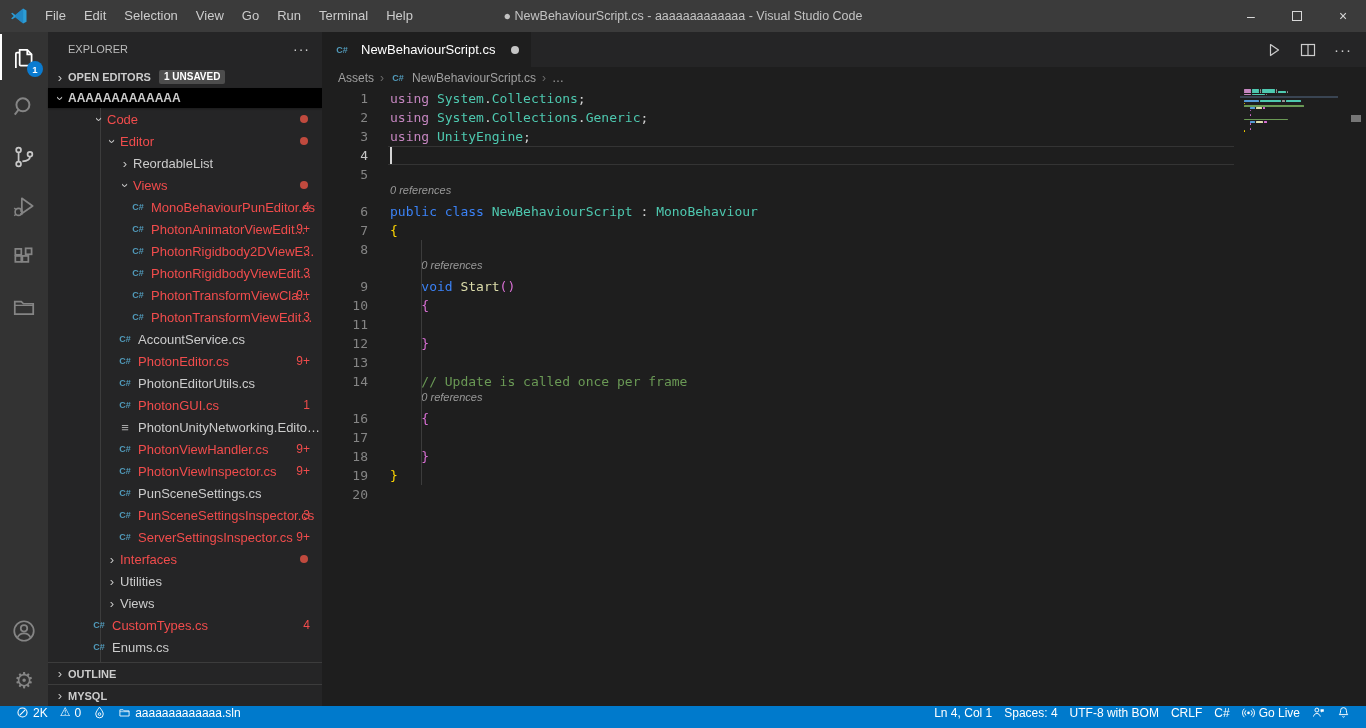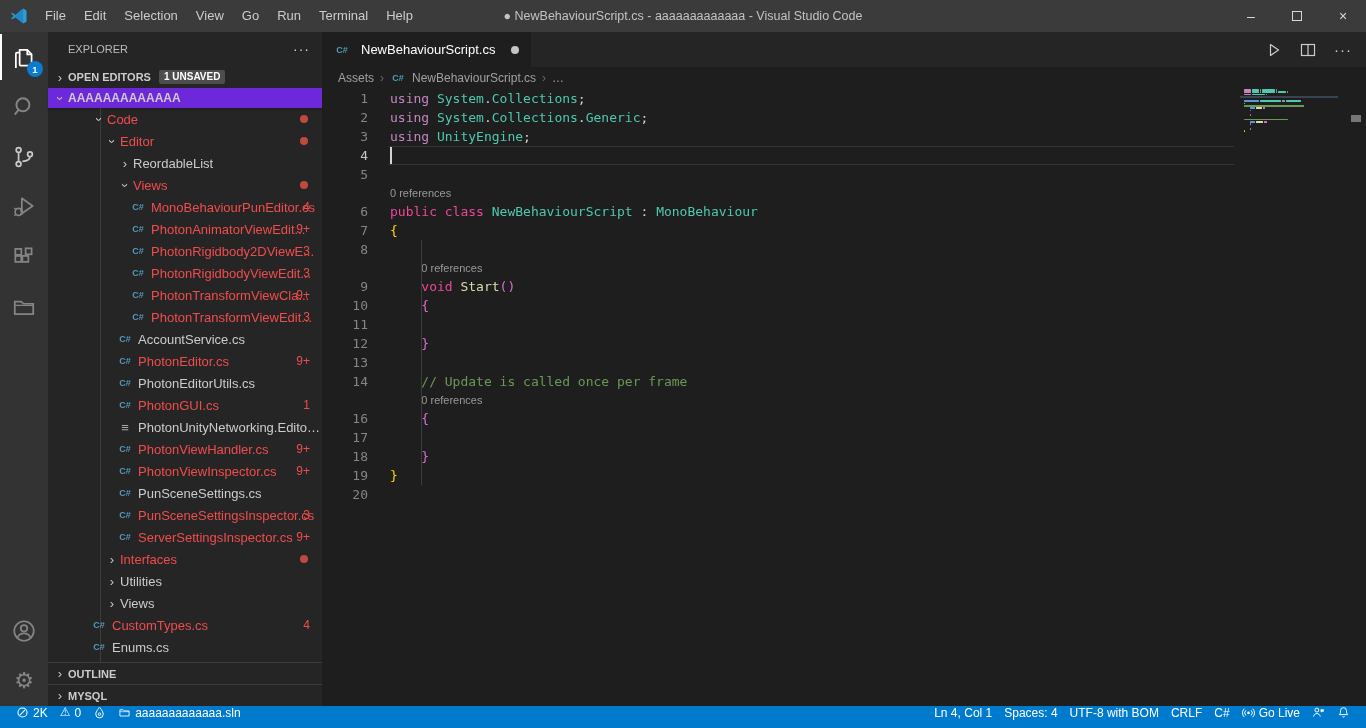--- a/index.html
+++ b/index.html
@@ -34,21 +34,21 @@
   .gear-glyph{font-size:22px;line-height:1;}
 
   
   .sidebar{width:274px;background:#252526;flex:0 0 274px;display:flex;flex-direction:column;color:#cccccc;min-height:0;}
   .sb-header{height:34px;display:flex;align-items:center;padding:0 12px 0 20px;font-size:11px;color:#bbbbbb;flex:0 0 34px;}
   .sb-header .dots{margin-left:auto;color:#cccccc;font-size:14px;letter-spacing:1px;}
   .sb-row{display:flex;align-items:center;font-size:11px;font-weight:bold;color:#cccccc;}
   .sb-openeditors{height:22px;padding-left:4px;flex:0 0 22px;}
   .unsaved-badge{margin-left:8px;background:#4d4d4d;color:#ffffff;font-size:10px;font-weight:bold;
     padding:1px 5px 2px;border-radius:2px;}
-  .sb-root{height:20px;padding-left:4px;background:#6d28d9;font-size:12px;flex:0 0 20px;box-shadow:0 1px 2px rgba(0,0,0,.3);}
+  .sb-root{height:20px;padding-left:4px;background:#000000;font-size:12px;flex:0 0 20px;box-shadow:0 1px 2px rgba(0,0,0,.3);}
   .chev{display:inline-block;width:16px;text-align:center;color:#c5c5c5;font-weight:normal;font-size:13px;
     transform-origin:50% 50%;flex:0 0 16px;}
   .chev.down{transform:rotate(90deg);}
   .tree{flex:1;overflow:hidden;position:relative;}
   .tree-guide{position:absolute;left:52px;top:0;bottom:0;width:1px;background:#3c3c3c;}
   .trow{height:22px;display:flex;align-items:center;font-size:13px;color:#cccccc;position:relative;white-space:nowrap;}
   .trow .tl{overflow:hidden;text-overflow:ellipsis;}
   .trow.red .tl{color:#f14c4c;}
   .trow.red .tbadge{color:#f14c4c;}
   .tbadge{position:absolute;right:12px;font-size:12px;}
@@ -66,30 +66,30 @@
   .tab-dot{width:8px;height:8px;border-radius:50%;background:#c5c5c5;margin-left:10px;}
   .tab-actions{margin-left:auto;display:flex;align-items:center;gap:18px;padding-right:14px;color:#cccccc;}
   .tab-actions svg{width:16px;height:16px;}
   .dots3{font-size:15px;letter-spacing:1px;color:#cccccc;}
   .breadcrumbs{height:22px;display:flex;align-items:center;padding-left:16px;font-size:12px;color:#a0a0a0;gap:6px;flex:0 0 22px;}
   .bc-sep{color:#6a6a6a;}
   .breadcrumbs .csicon{margin-right:0;}
 
   .codearea{flex:1;position:relative;font-family:"DejaVu Sans Mono",monospace;font-size:13px;overflow:hidden;}
   .crow{height:19px;display:flex;align-items:center;position:relative;}
-  .lensrow{height:18px;display:flex;align-items:center;}
+  .lensrow{height:18px;display:flex;align-items:flex-start;font-style:italic;}
   .lens{color:#999999;font-size:11px;font-family:"Liberation Sans",sans-serif;}
   .gutter{width:46px;flex:0 0 46px;text-align:right;color:#858585;font-size:13px;}
   .crow.active .gutter{color:#c6c6c6;}
   .ltext{margin-left:22px;white-space:pre;}
   .crow.active::before{content:"";position:absolute;left:66px;right:132px;top:0;bottom:0;
     border-top:1px solid #343434;border-bottom:1px solid #343434;}
   .cursor{position:absolute;left:68px;top:1px;width:1.5px;height:17px;background:#d4d4d4;}
   .indent-guide{position:absolute;width:1px;background:#3c3c3c;}
-  .sg-u{color:#c586c0;} .sg-k{color:#ec4899;} .sg-t{color:#4ec9b0;} .sg-f{color:#dcdcaa;}
+  .sg-u{color:#c586c0;} .sg-k{color:#3b82f6;} .sg-t{color:#4ec9b0;} .sg-f{color:#dcdcaa;}
   .sg-c{color:#6a9955;} .sg-p{color:#d4d4d4;} .sg-y{color:#ffd700;} .sg-m{color:#da70d6;}
 
   .minimap{position:absolute;top:0;right:28px;width:98px;}
   .mm-row{height:2.3px;position:relative;display:flex;gap:1px;padding-left:4px;}
   .mm-seg{height:1.6px;border-radius:0.5px;}
   .mm-active{position:absolute;left:0;right:0;height:2.3px;background:rgba(110,140,180,.35);}
   .ruler-marker{position:absolute;right:5px;top:26px;width:10px;height:7px;background:#767676;}
 
   
   .statusbar{height:22px;background:#007acc;color:#ffffff;display:flex;align-items:center;

